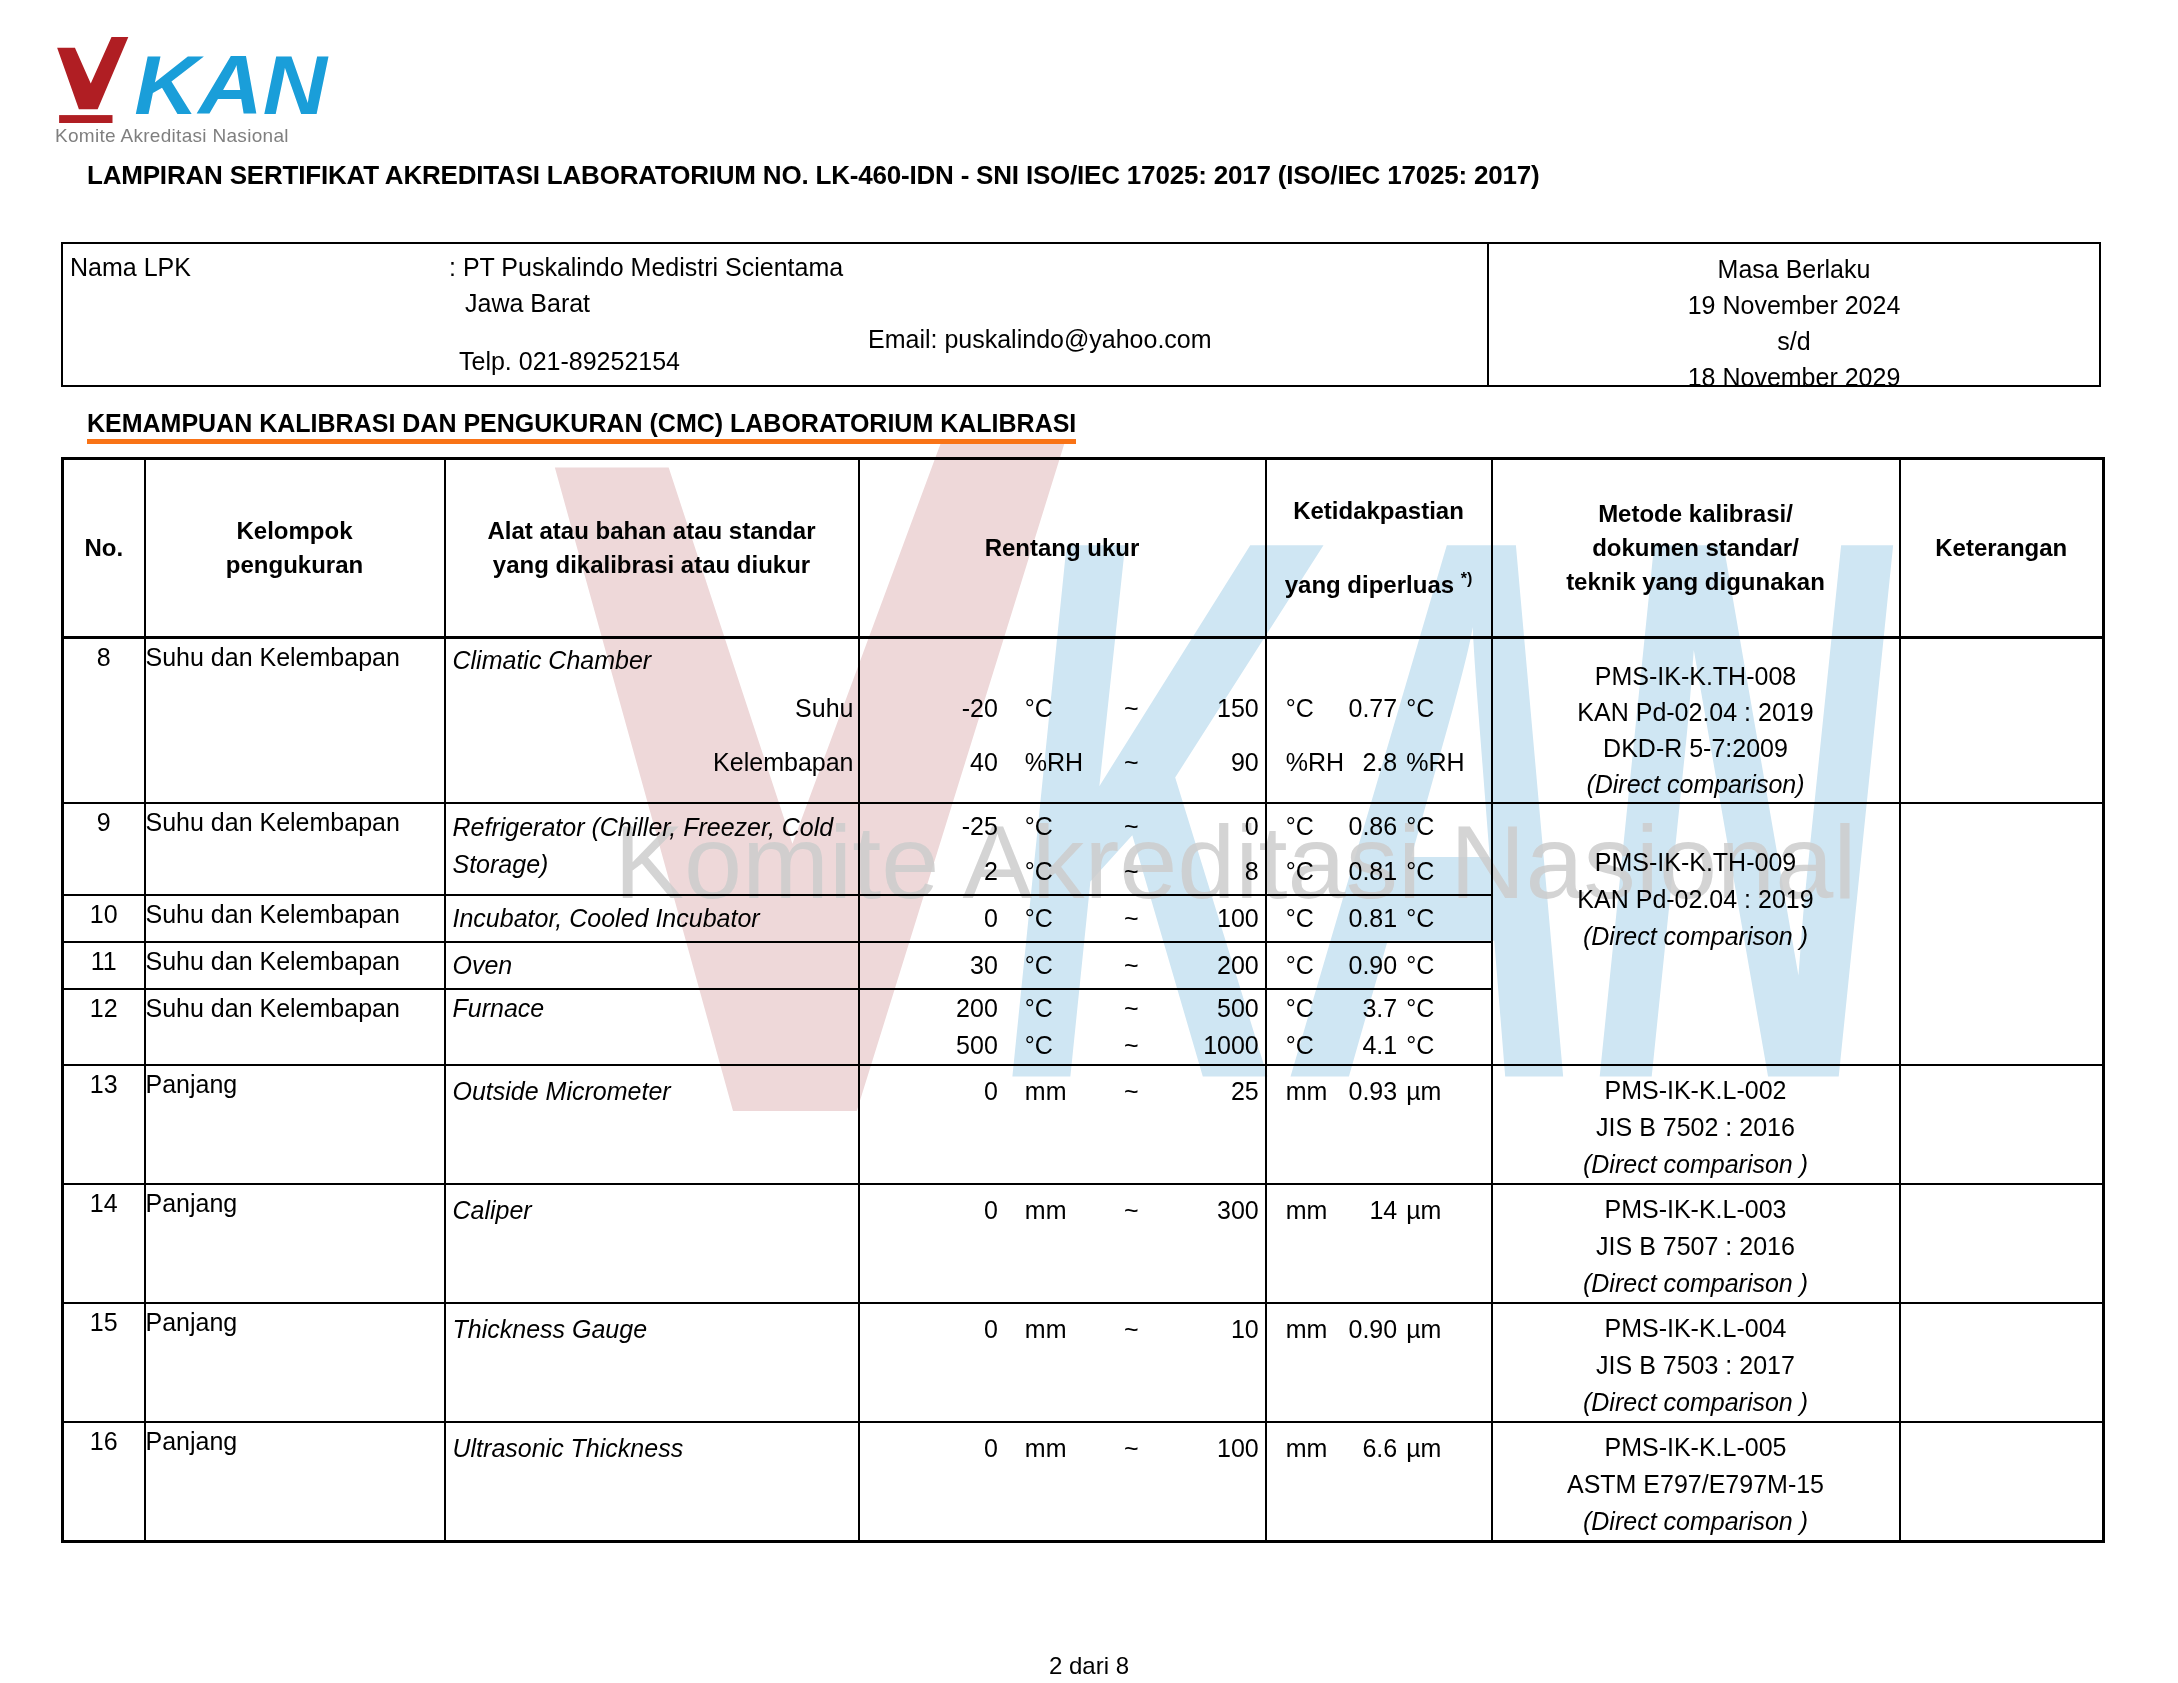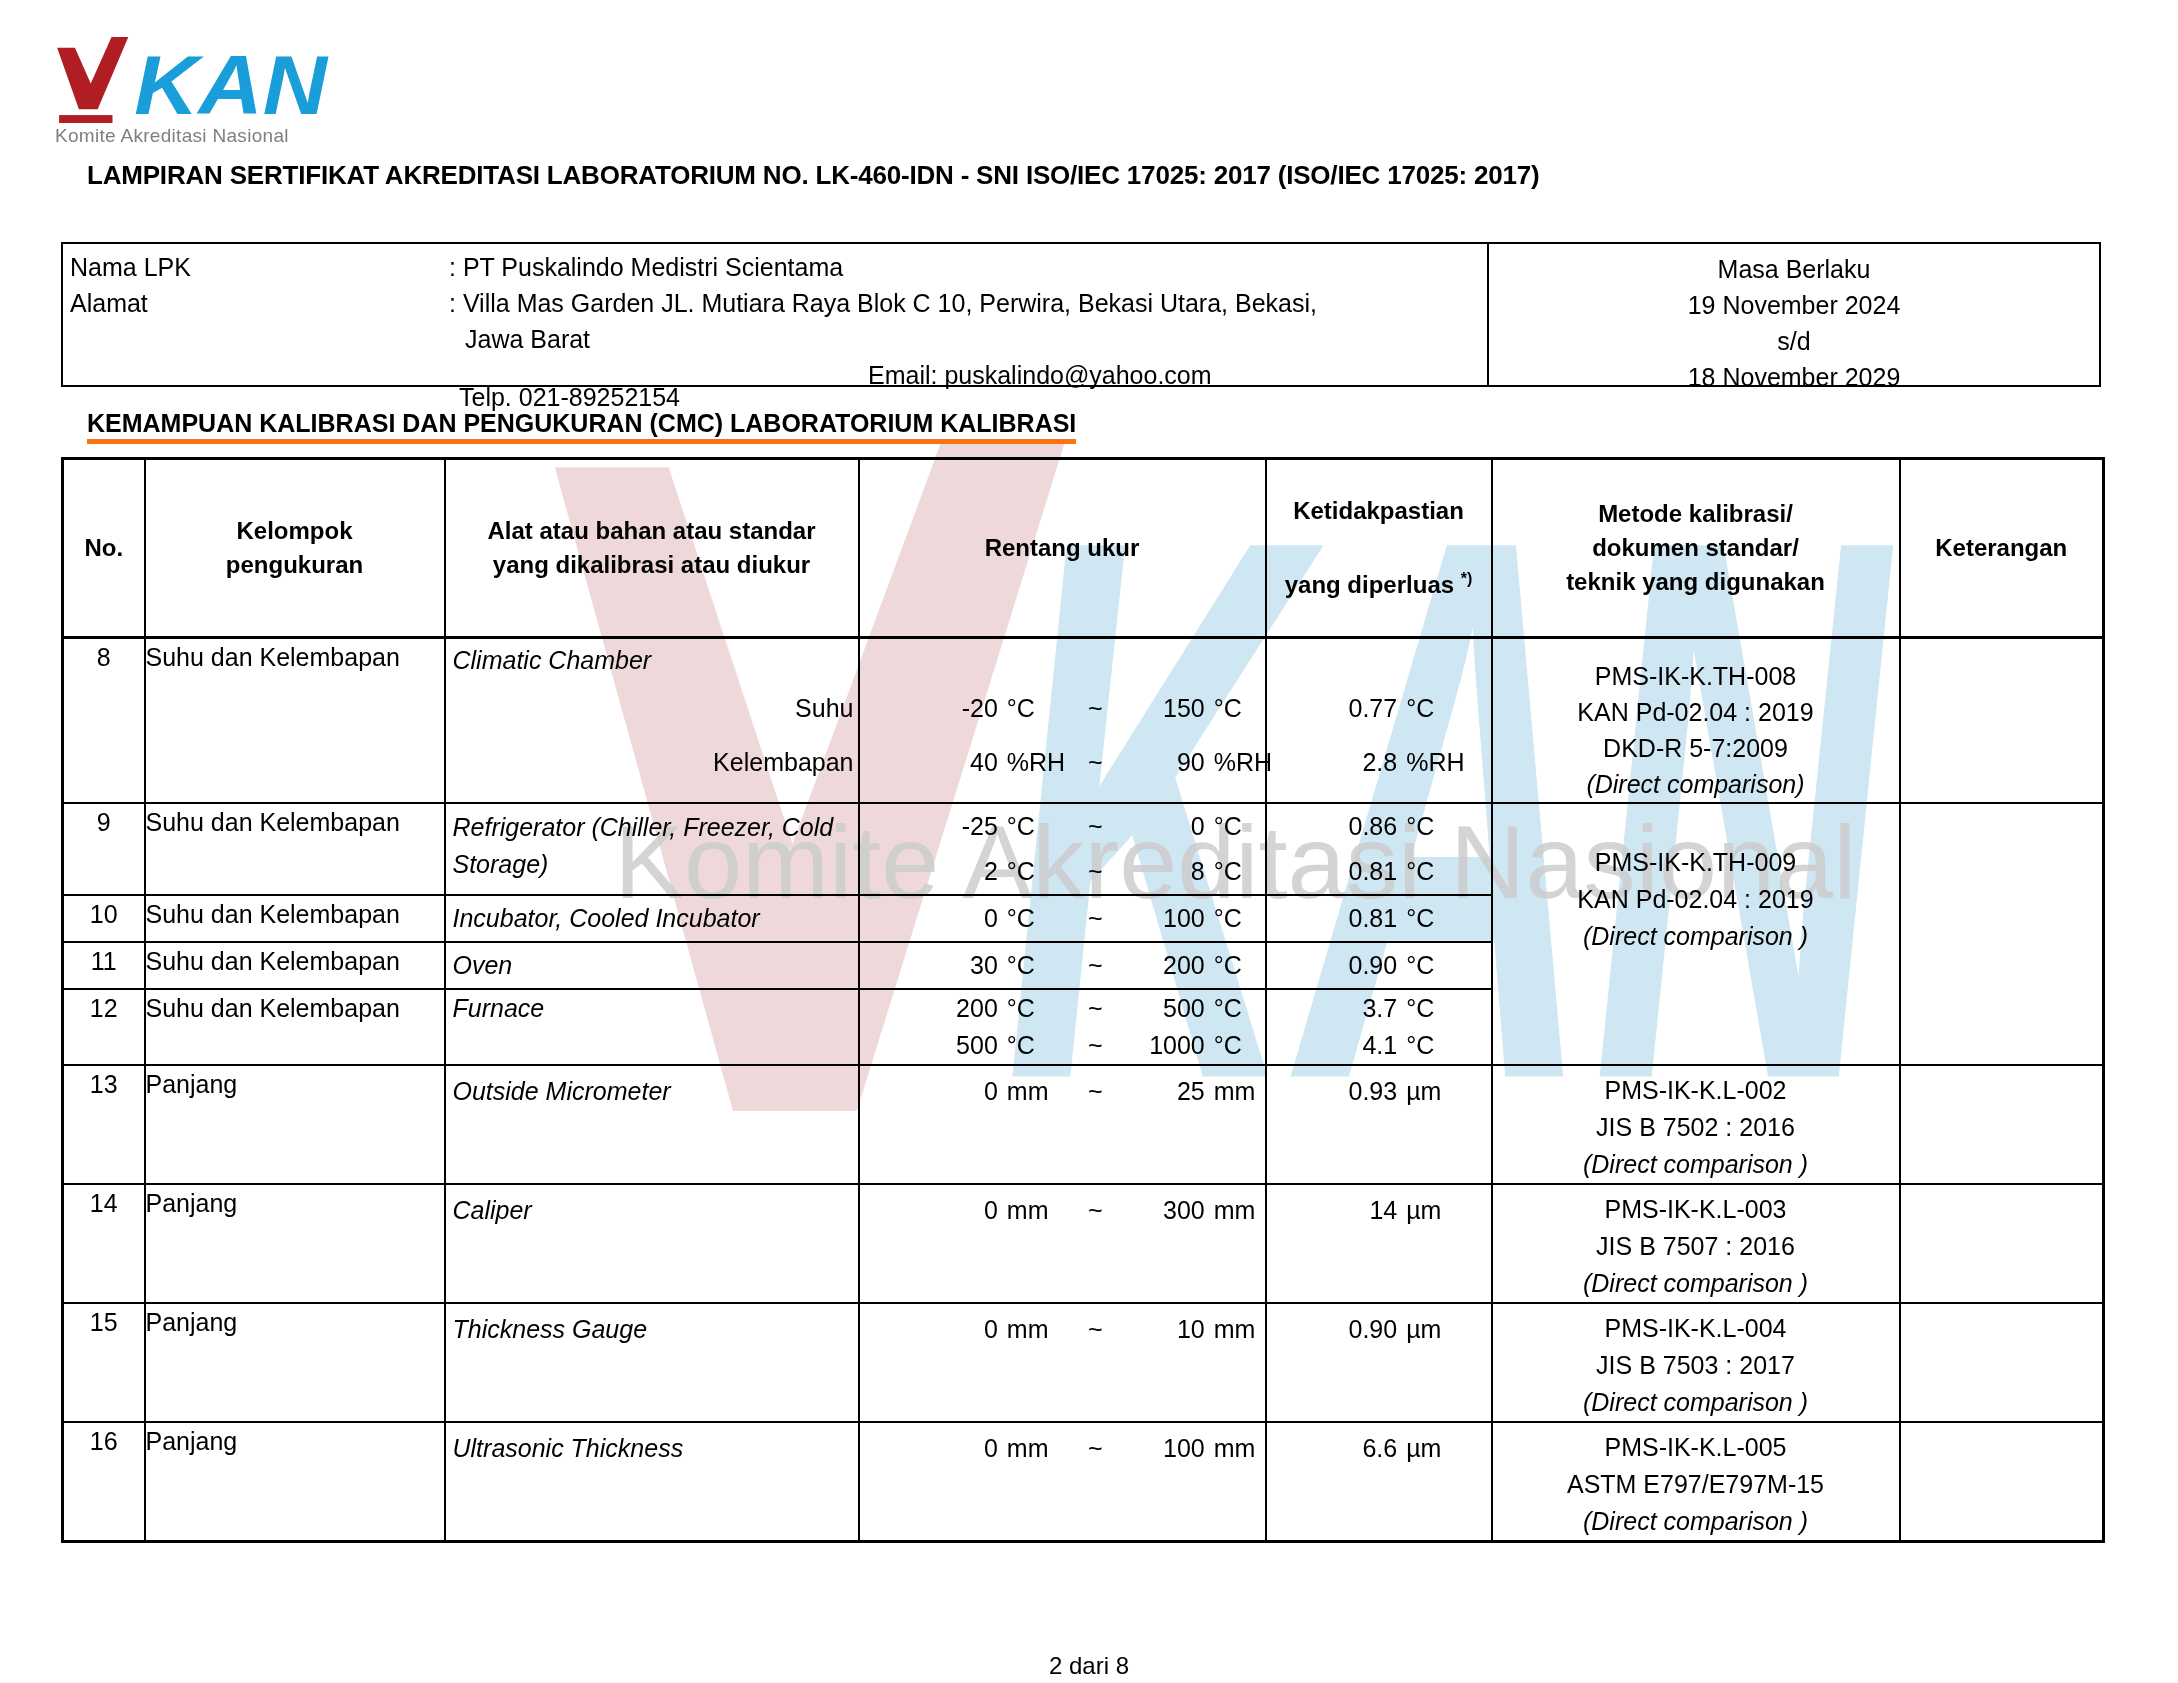--- a/index.html
+++ b/index.html
@@ -49,21 +49,21 @@
 
   .no{text-align:center;padding-top:5px;line-height:36px;}
   .kel{padding:5px 0 0 7px;line-height:36px;}
 
   .line{display:flex;align-items:center;padding-left:7px;box-sizing:border-box;}
   .line.right{justify-content:flex-end;padding-right:4px;}
   .h42{height:42px;} .h55{height:54px;} .h45{height:45px;} .h37{height:37px;} .h50{height:50px;}
 
   .alat-wrap{padding:5px 10px 0 7px;line-height:37px;}
 
-  .rg{display:grid;grid-template-columns:33% 19% 11% 22% 15%;width:100%;}
+  .rg{display:grid;grid-template-columns:33% 19% 11% 22% 15%;width:100%;gap:18px;}
   .rg .v{text-align:right;}
   .rg .u{padding-left:9px;text-align:left;}
   .rg .t{text-align:center;}
   .kg{display:grid;grid-template-columns:57% 43%;width:100%;}
   .kg .v{text-align:right;}
   .kg .u{padding-left:9px;text-align:left;}
 
   .met{padding-top:19px;text-align:center;line-height:36px;}
   .met-merged .met{padding-top:40px;line-height:37px;}
   .met13{padding-top:6px;line-height:37px;}
@@ -89,24 +89,20 @@
 </svg>
 <div id="logo-caption" class="abs">Komite Akreditasi Nasional</div>
 
 <div id="doc-title" class="abs">LAMPIRAN SERTIFIKAT AKREDITASI LABORATORIUM NO. LK-460-IDN - SNI ISO/IEC 17025: 2017 (ISO/IEC 17025: 2017)</div>
 
 <div id="info-box" class="abs">
   <div id="info-left">
     <div class="info-line">
       <div class="info-label">Nama LPK</div>
       <div>: PT Puskalindo Medistri Scientama</div>
-    </div>
-    <div class="info-line">
-      <div class="info-label">Alamat</div>
-      <div>: Villa Mas Garden JL. Mutiara Raya Blok C 10, Perwira, Bekasi Utara, Bekasi,</div>
     </div>
     <div class="info-line">
       <div class="info-label"></div>
       <div class="indent1">Jawa Barat</div>
     </div>
     <div class="info-line">
       <div class="info-label"></div>
       <div class="telp">Telp. 021-89252154</div>
       <div>Email: puskalindo@yahoo.com</div>
     </div>

